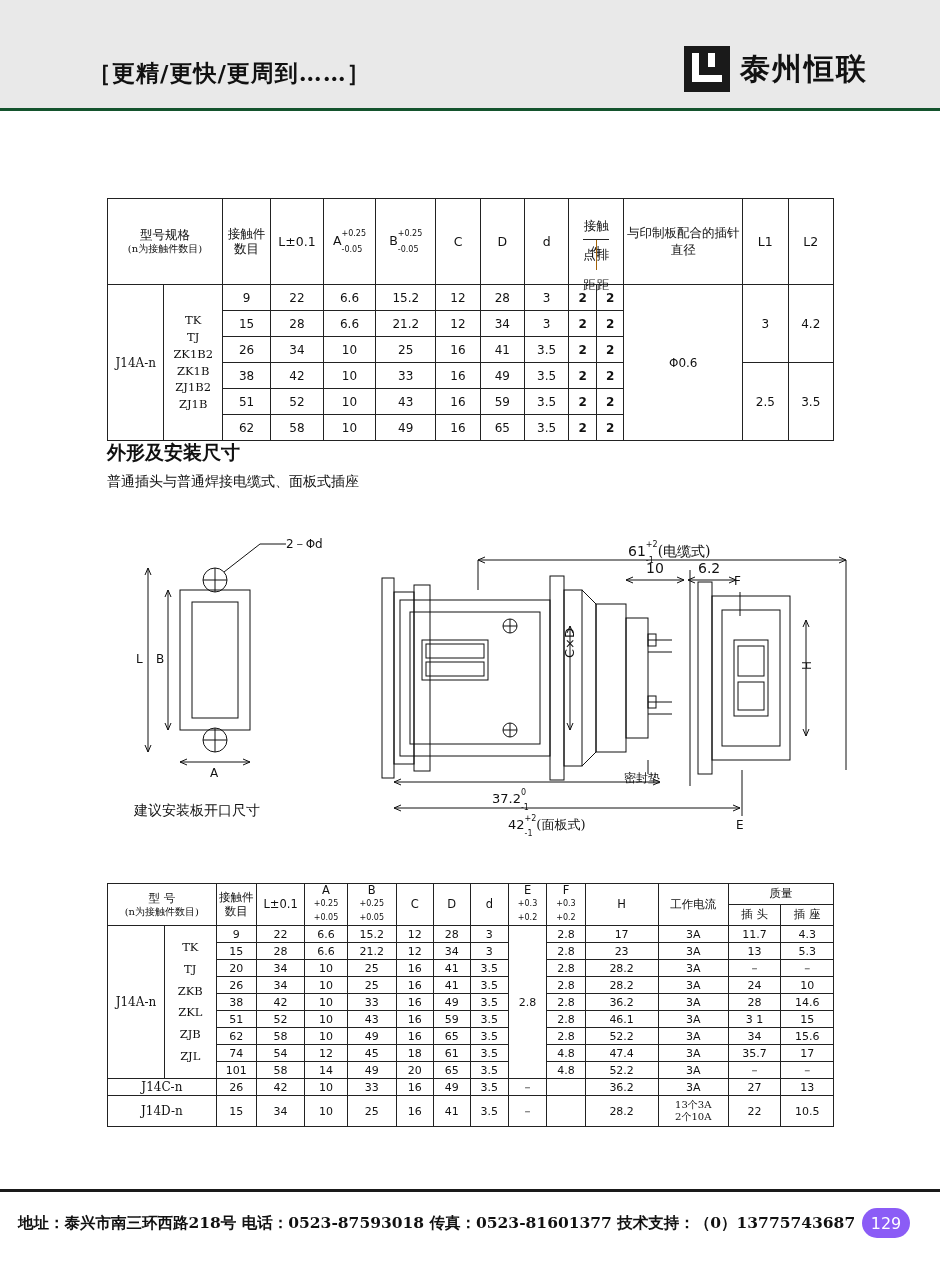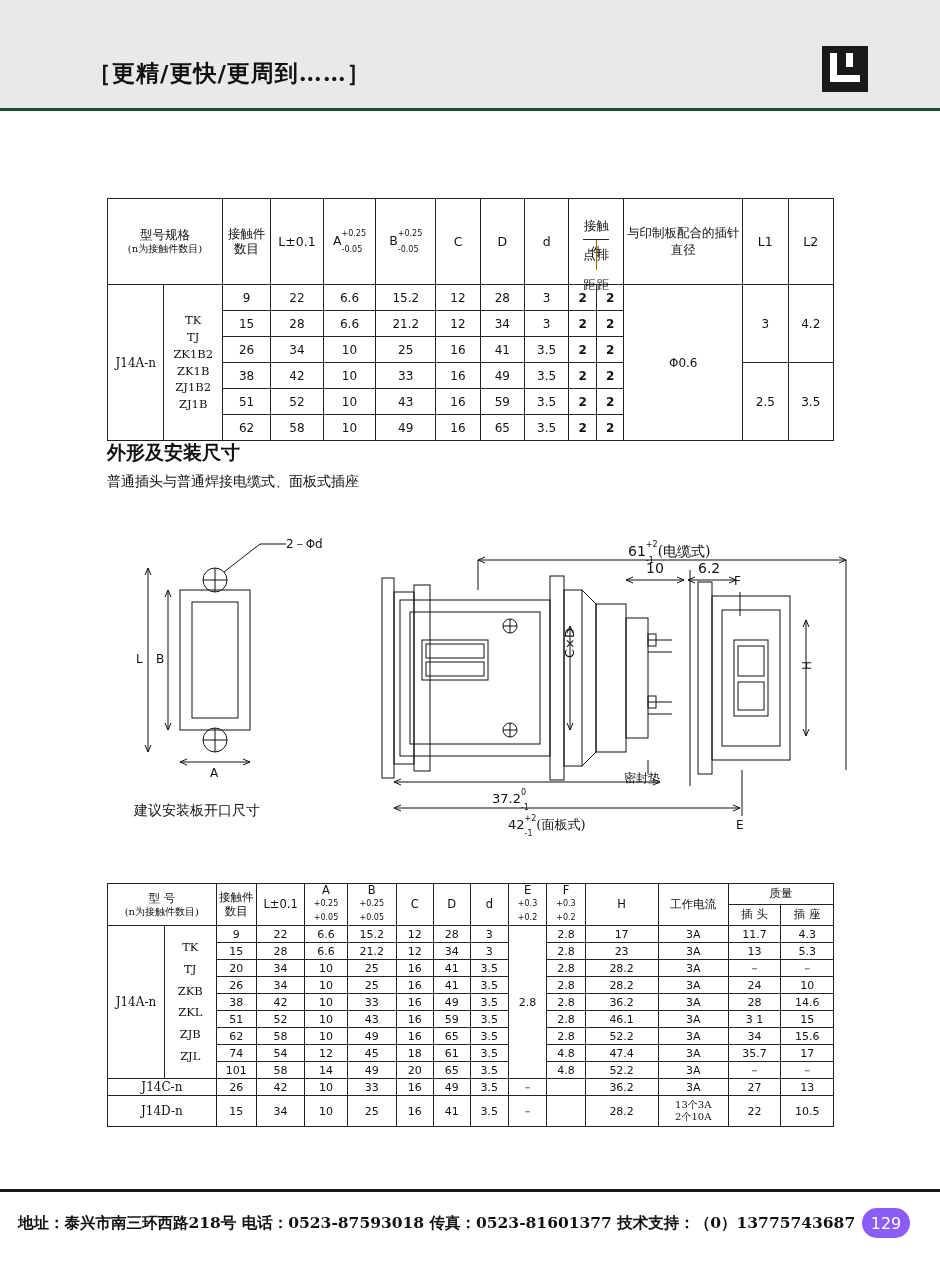--- a/index.html
+++ b/index.html
@@ -117,20 +117,21 @@
 </style>
 </head>
 <body>
 
 <div class="header">
   <div class="header-slogan">［更精/更快/更周到……］</div>
   <div class="logo-wrap">
     <div class="logo-mark">
         <i></i>
       </div>
+    <div class="logo-text">泰州恒联</div>
   </div>
 </div>
 
 <table class="tbl table1">
   <tbody>
       <tr>
     <td class="hdr cn" colspan="2" style="width:100px">
       <div>型号规格</div>
       <div class="small">(n为接触件数目)</div>
     </td>

